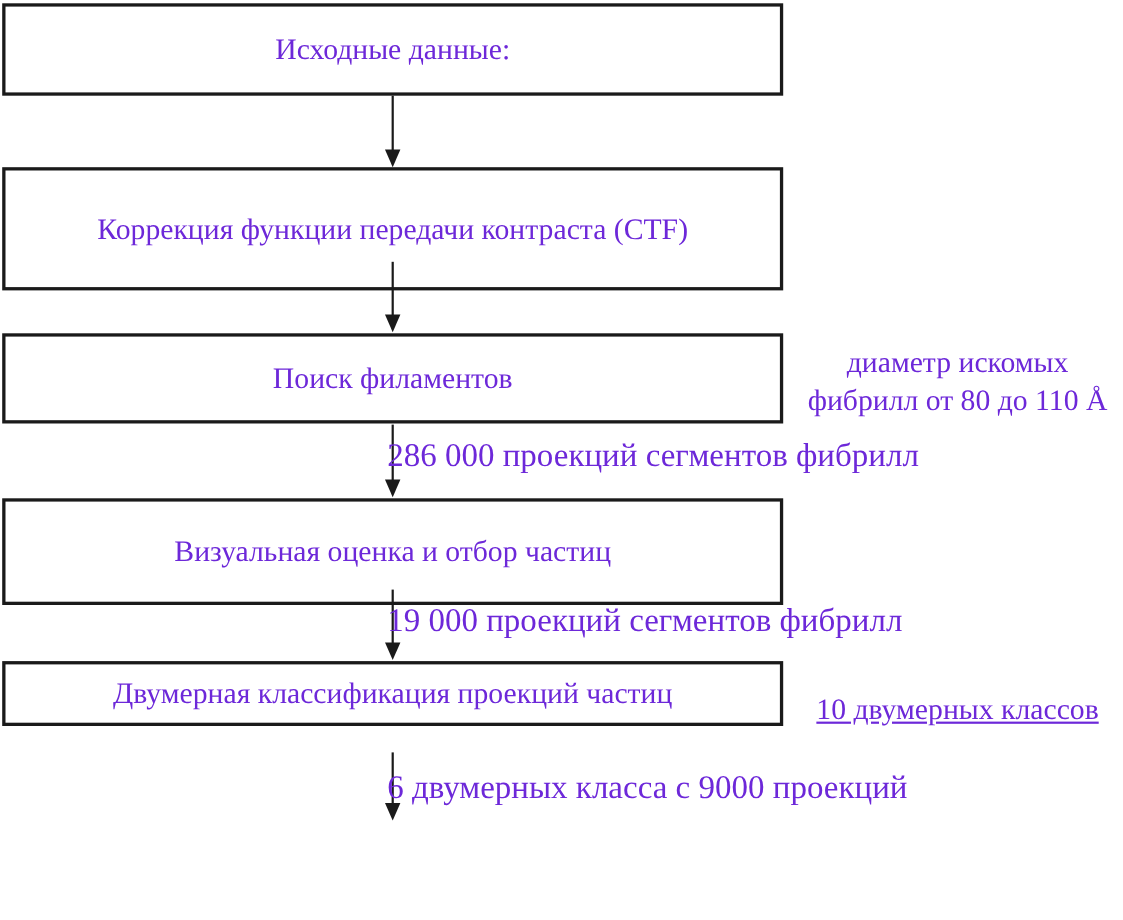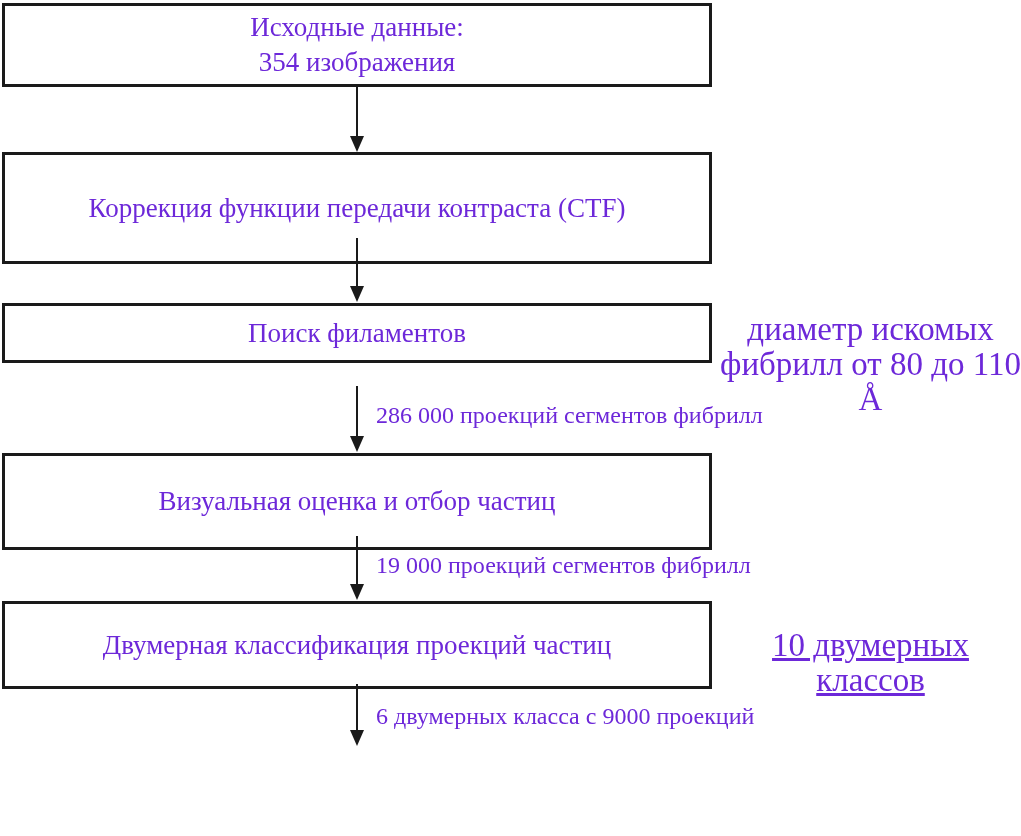--- a/index.html
+++ b/index.html
@@ -26,23 +26,23 @@
     display: flex;
     flex-direction: column;
     align-items: center;
     justify-content: center;
     text-align: center;
     font-size: 27px;
     line-height: 35px;
   }
   .box-1 { top: 3px;   height: 84px; }
   .box-2 { top: 152px; height: 112px; }
-  .box-3 { top: 303px; height: 60px; }
+  .box-3 { top: 303px; height: 82px; }
   .box-4 { top: 453px; height: 97px; }
-  .box-5 { top: 601px; height: 88px; }
+  .box-5 { top: 601px; height: 59px; }
   .box-6 { top: 747px; height: 87px; }
 
   .connector {
     position: absolute;
     left: 356px;
     width: 2px;
     background: #1a1a1a;
   }
   .conn-1 { top: 87px;  height: 51px; }
   .conn-2 { top: 238px; height: 50px; }
@@ -60,48 +60,47 @@
     border-top: 16px solid #1a1a1a;
   }
   .head-1 { top: 136px; }
   .head-2 { top: 286px; }
   .head-3 { top: 436px; }
   .head-4 { top: 584px; }
   .head-5 { top: 730px; }
 
   .arrow-label {
     position: absolute;
-    left: 376px;
-    font-size: 24px;
+    left: 352px;
+    font-size: 30px;
     line-height: 30px;
     white-space: nowrap;
   }
   .label-1 { top: 400px; }
   .label-2 { top: 550px; }
   .label-3 { top: 701px; }
 
   .side-note {
     position: absolute;
     left: 720px;
     width: 301px;
     text-align: center;
-    font-size: 33px;
+    font-size: 27px;
     line-height: 35px;
   }
   .note-1 { top: 312px; }
   .note-2 { top: 628px; text-decoration: underline; }
 </style>
 </head>
 <body>
 
 <div class="canvas">
 
   <div class="box box-1">
     <span>Исходные данные:</span>
-    <span>354 изображения</span>
   </div>
 
   <div class="connector conn-1"></div>
   <div class="arrowhead head-1"></div>
 
   <div class="box box-2">
     <span>Коррекция функции передачи контраста (CTF)</span>
   </div>
 
   <div class="connector conn-2"></div>

